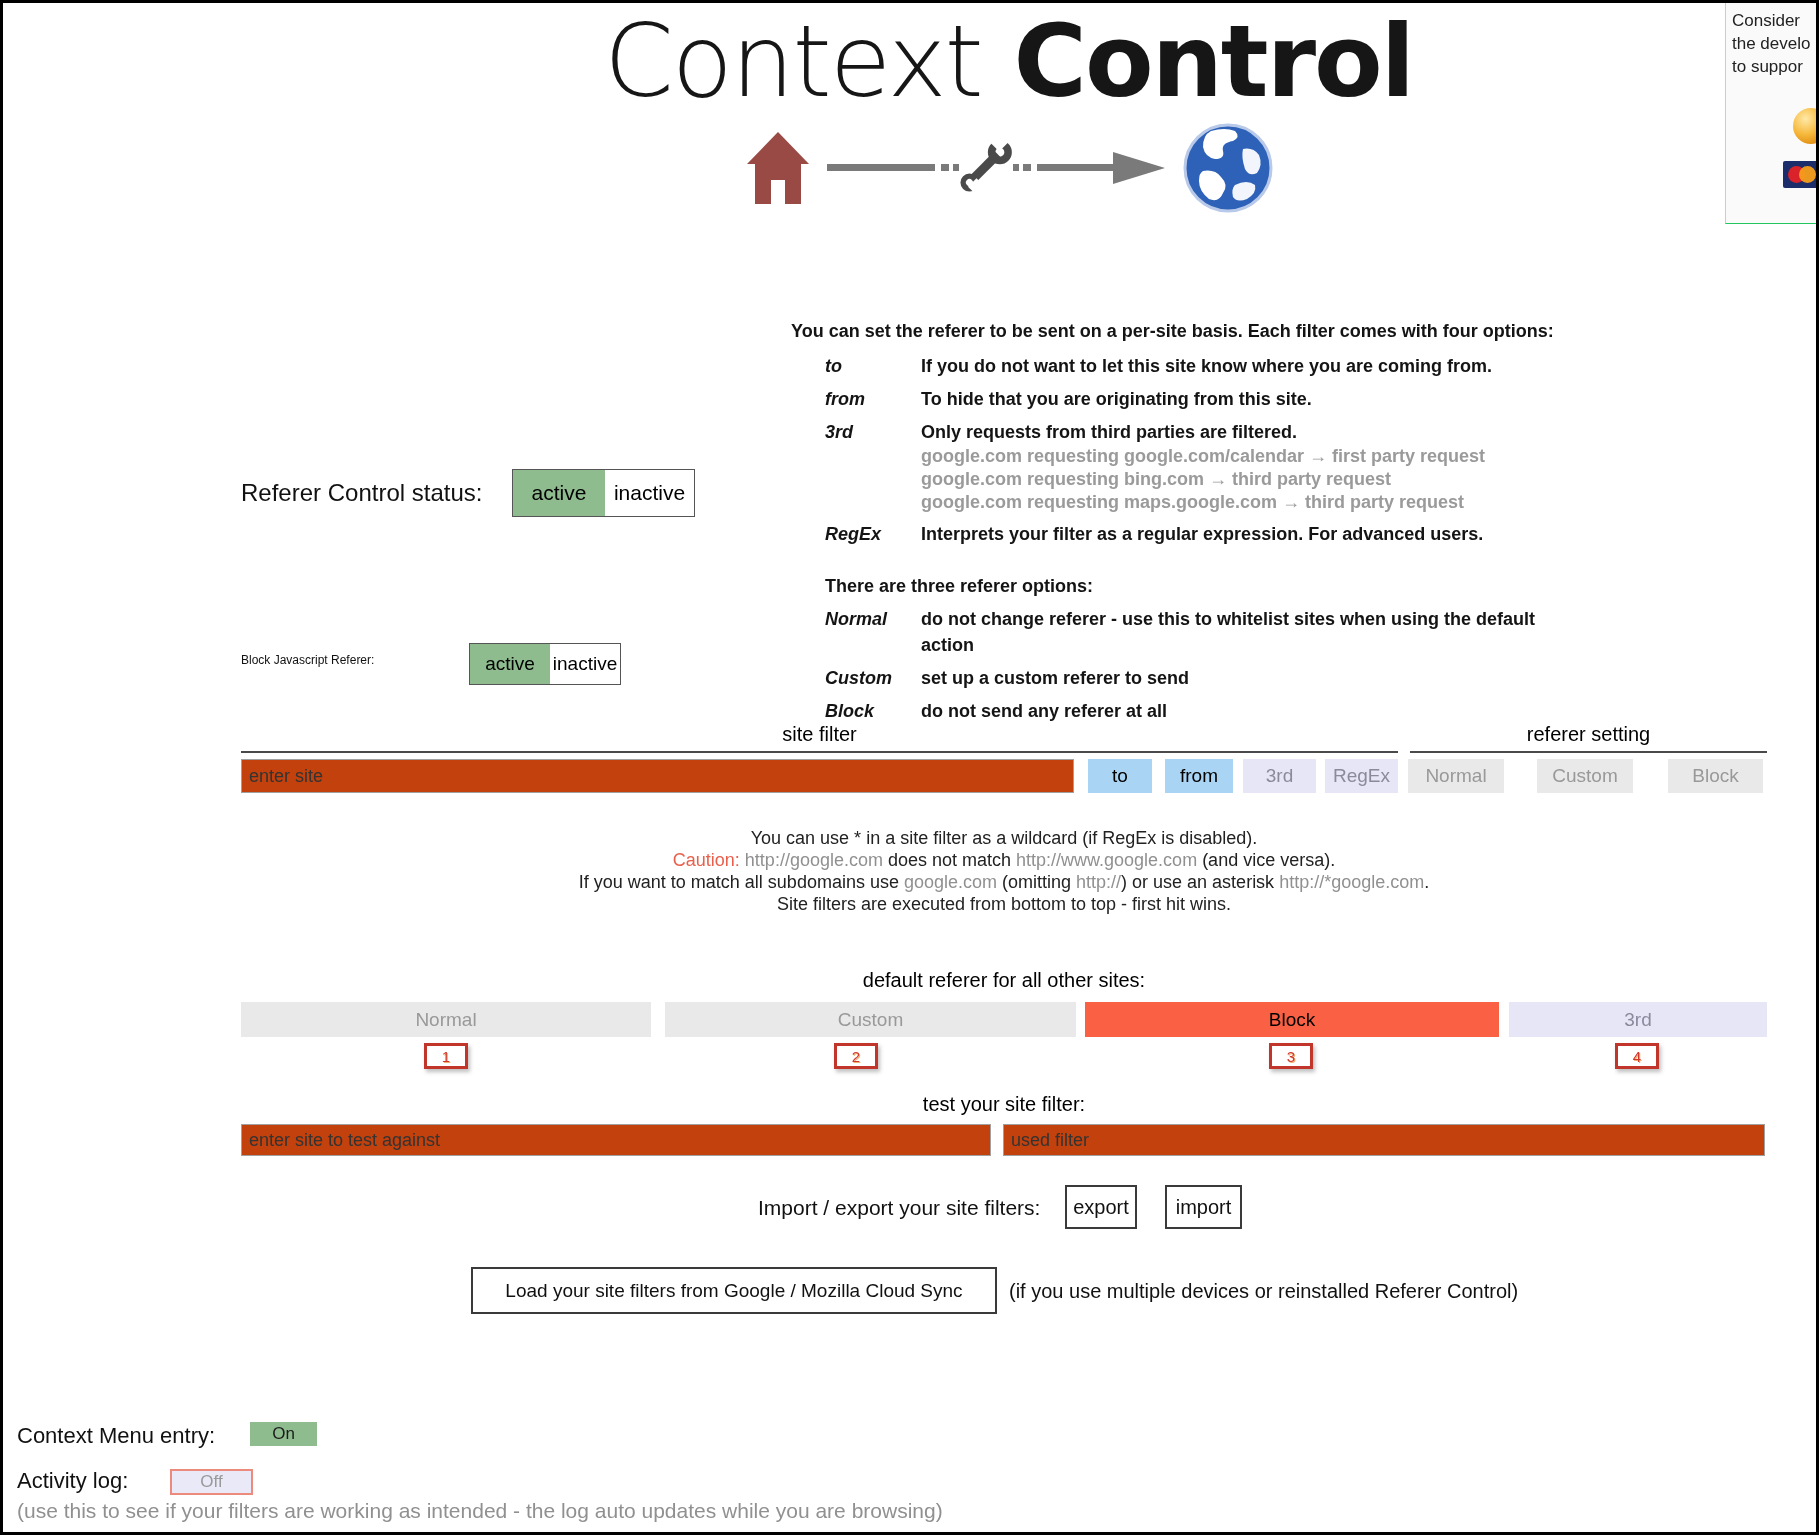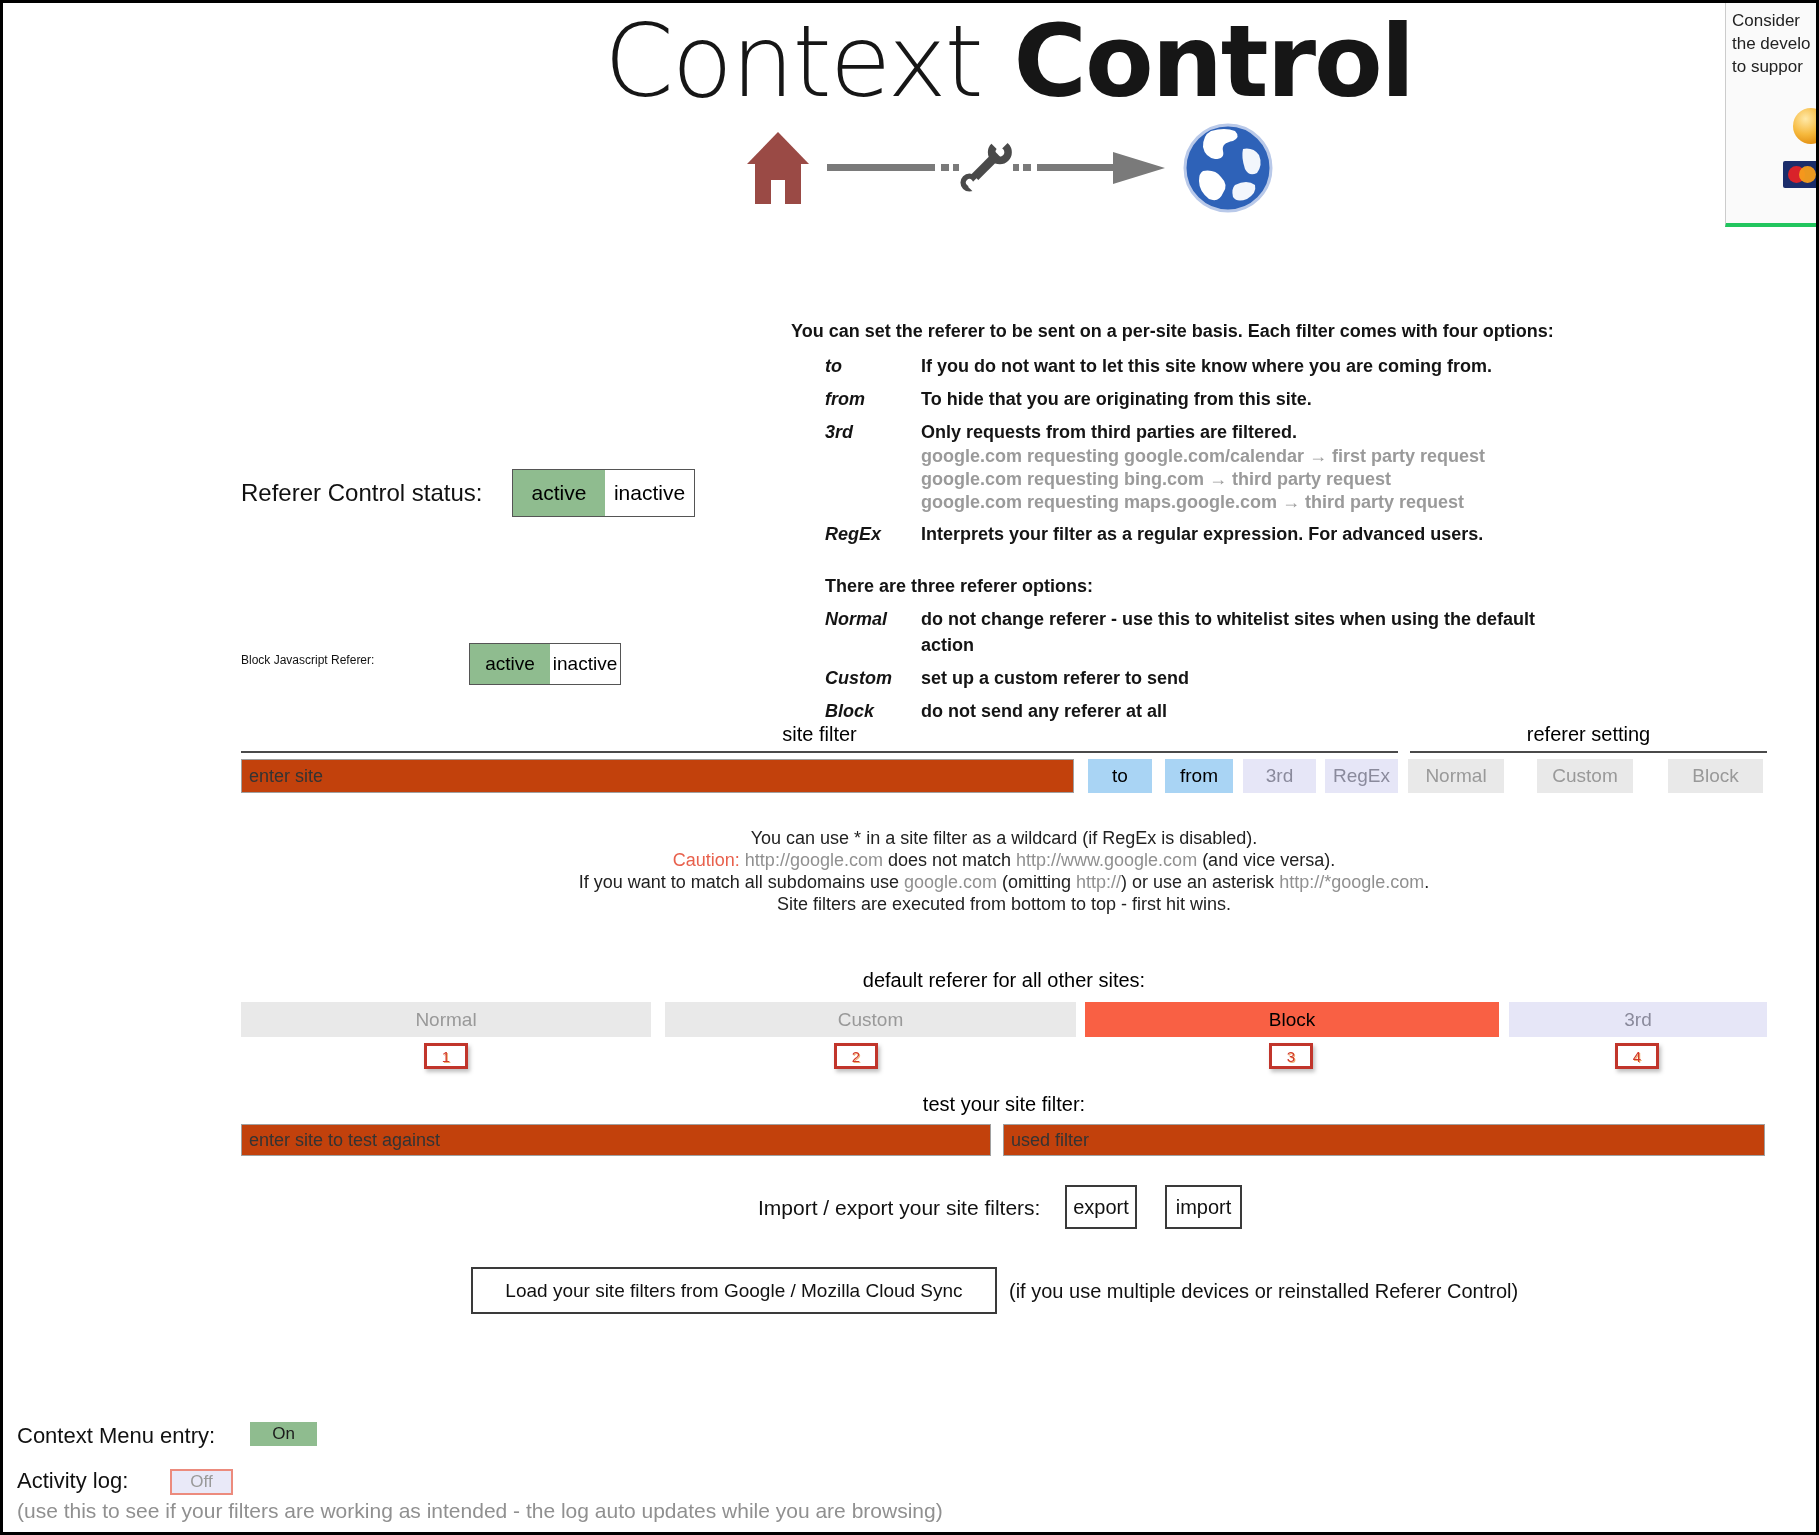--- a/index.html
+++ b/index.html
@@ -5,21 +5,21 @@
   html,body{margin:0;padding:0;background:#fff;}
   .page{
     position:relative;width:1819px;height:1535px;box-sizing:border-box;
     border:3px solid #000;background:#fff;overflow:hidden;
     font-family:"Liberation Sans", sans-serif;color:#111;
   }
   .abs{position:absolute;}
 
   
   .donate{left:1722px;top:0;width:91px;height:214px;background:#fafafa;
-    border-left:1px solid #ccc;border-bottom:4px solid #22c55e;padding-top:6px;}
+    border-left:1px solid #ccc;border-bottom:1px solid #22c55e;padding-top:6px;}
   .donate .dline{font-size:17px;line-height:23px;padding-left:6px;white-space:nowrap;color:#222;}
   .coin{position:absolute;top:105px;right:-12px;width:36px;height:36px;border-radius:50%;
     background:radial-gradient(circle at 35% 30%, #ffe9a8 0%, #f6b93d 45%, #e08a0c 80%, #b36f08 100%);}
   .mcard{position:absolute;top:158px;right:-8px;width:42px;height:27px;background:#1b2d6b;border-radius:2px;}
   .mcard .c1{position:absolute;left:5px;top:5px;width:17px;height:17px;border-radius:50%;background:#d9222a;}
   .mcard .c2{position:absolute;left:16px;top:5px;width:17px;height:17px;border-radius:50%;background:#f79e1b;opacity:.95;}
 
   
   .title{left:96px;top:0;width:1819px;text-align:center;font-size:100px;line-height:118px;
     color:#161616;white-space:nowrap;font-family:"DejaVu Sans","Liberation Sans",sans-serif;}
@@ -219,16 +219,16 @@
   <div class="abs btn" style="left:1062px;top:1182px;width:72px;height:44px;">export</div>
   <div class="abs btn" style="left:1162px;top:1182px;width:77px;height:44px;">import</div>
 
   <div class="abs btn" style="left:468px;top:1264px;width:526px;height:47px;font-size:19px;">Load your site filters from Google / Mozilla Cloud Sync</div>
   <div class="abs" style="left:1006px;top:1277px;font-size:20px;">(if you use multiple devices or reinstalled Referer Control)</div>
 
   <div class="abs" style="left:14px;top:1420px;font-size:22px;">Context Menu entry:</div>
   <div class="abs pill pill-on" style="left:247px;top:1419px;width:67px;height:24px;">On</div>
 
   <div class="abs" style="left:14px;top:1465px;font-size:22px;">Activity log:</div>
-  <div class="abs pill pill-off" style="left:167px;top:1466px;width:63px;height:26px;">Off</div>
+  <div class="abs pill pill-off" style="left:167px;top:1466px;width:83px;height:26px;">Off</div>
   <div class="abs footnote" style="left:14px;top:1496px;">(use this to see if your filters are working as intended - the log auto updates while you are browsing)</div>
 
 </div>
 
 </body></html>

